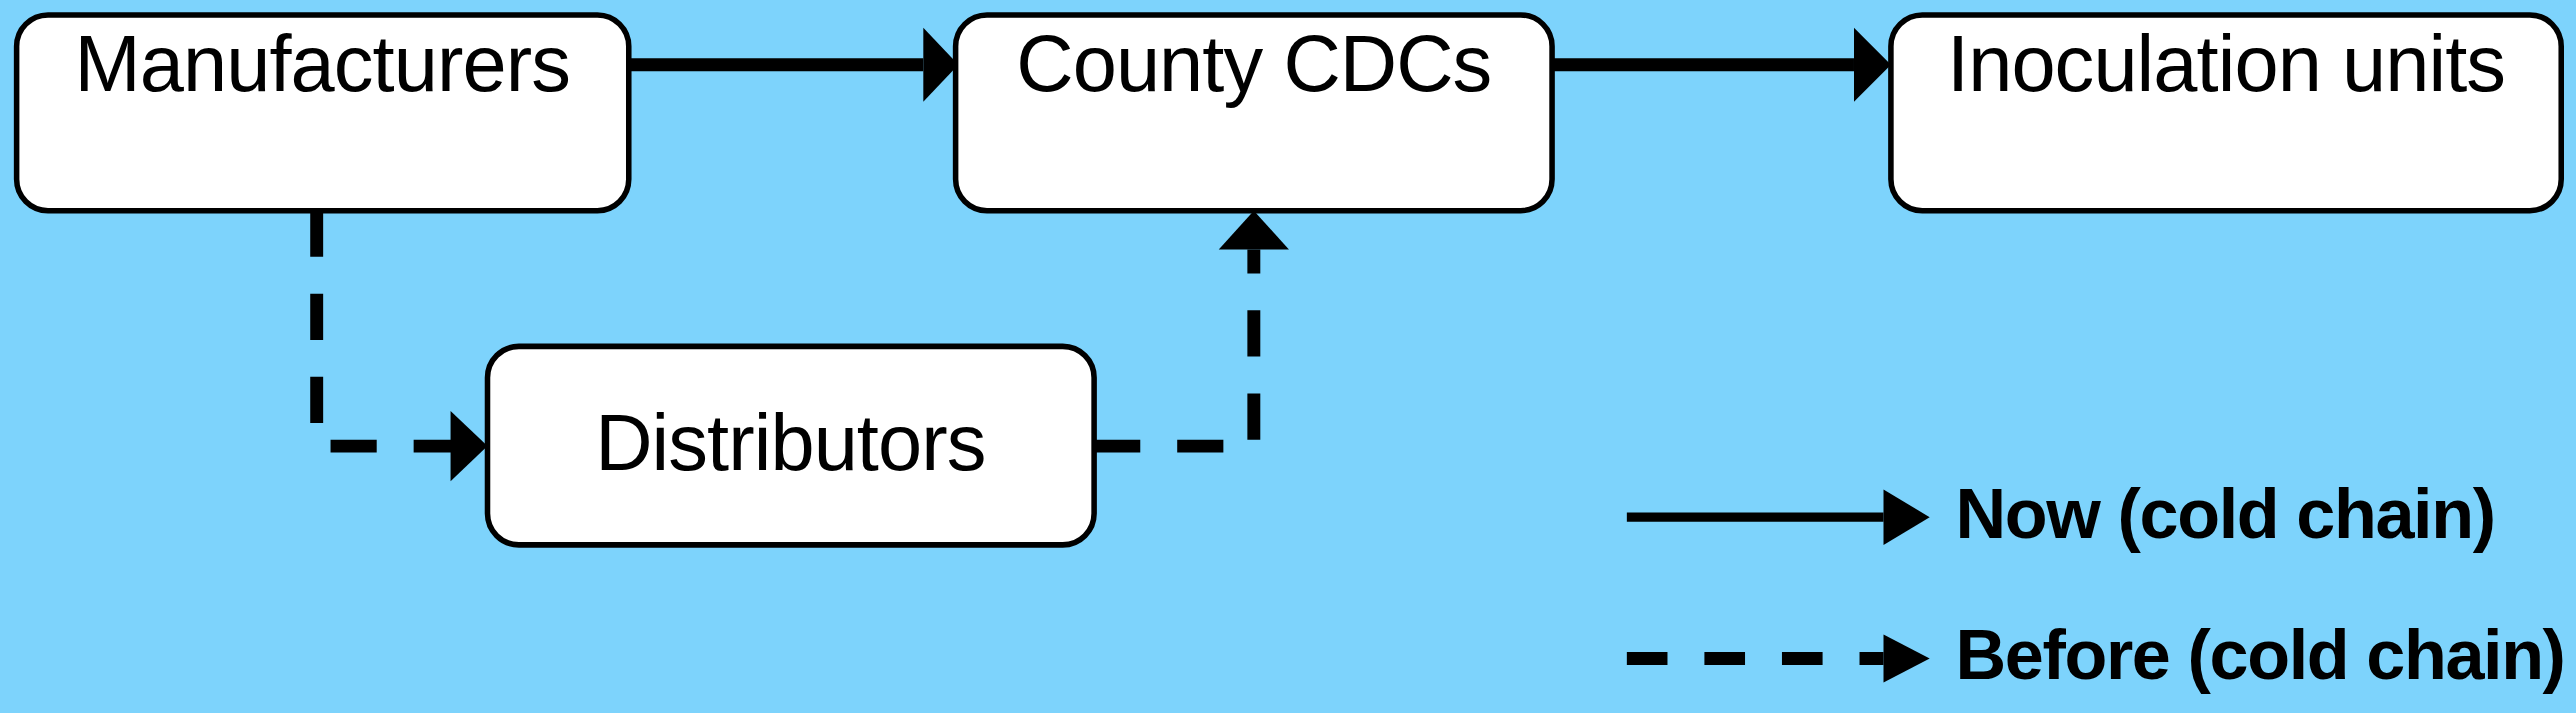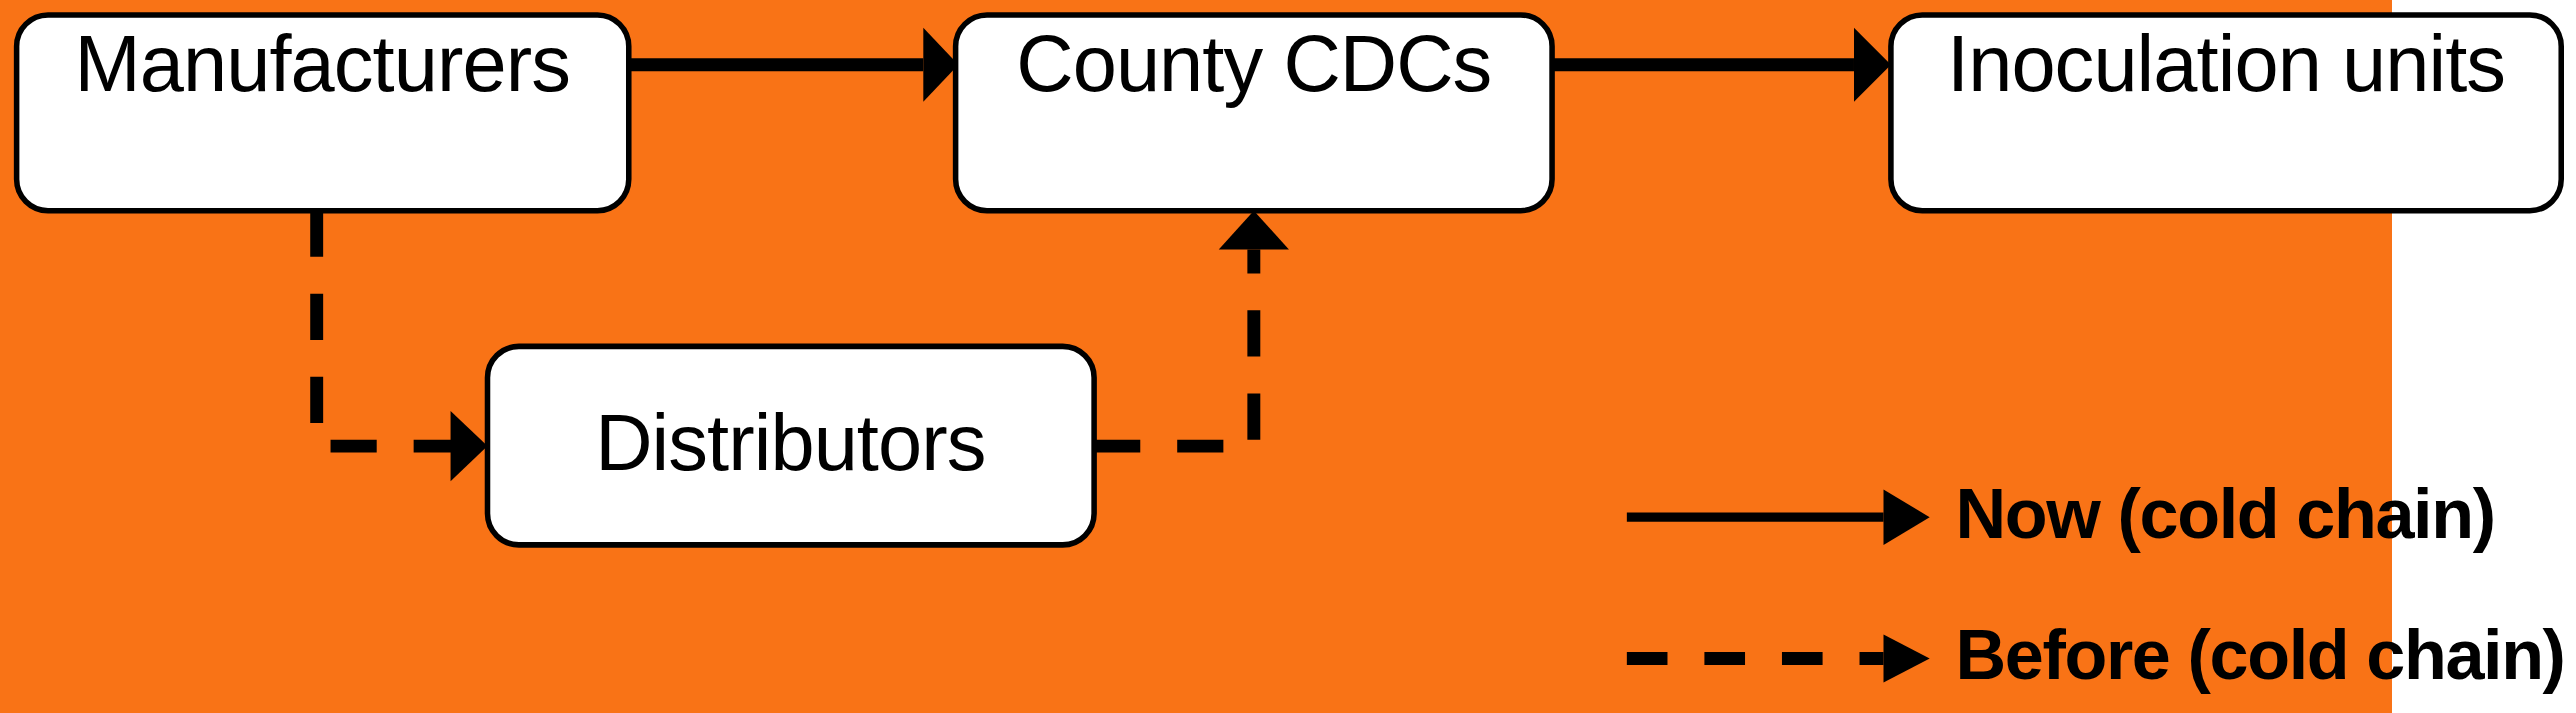--- a/index.html
+++ b/index.html
@@ -8,23 +8,23 @@
     background: #ffffff;
   }
   body {
     width: 2576px;
     height: 714px;
     font-family: "Liberation Sans", sans-serif;
     overflow: hidden;
   }
   #diagram-root {
     position: relative;
-    width: 2392px;
+    width: 2576px;
     height: 714px;
-    background: #f97316;
+    background: #7dd3fc;
   }
   svg.canvas {
     position: absolute;
     top: 0;
     left: 0;
     width: 2576px;
     height: 714px;
     display: block;
   }
   .node-rect {

